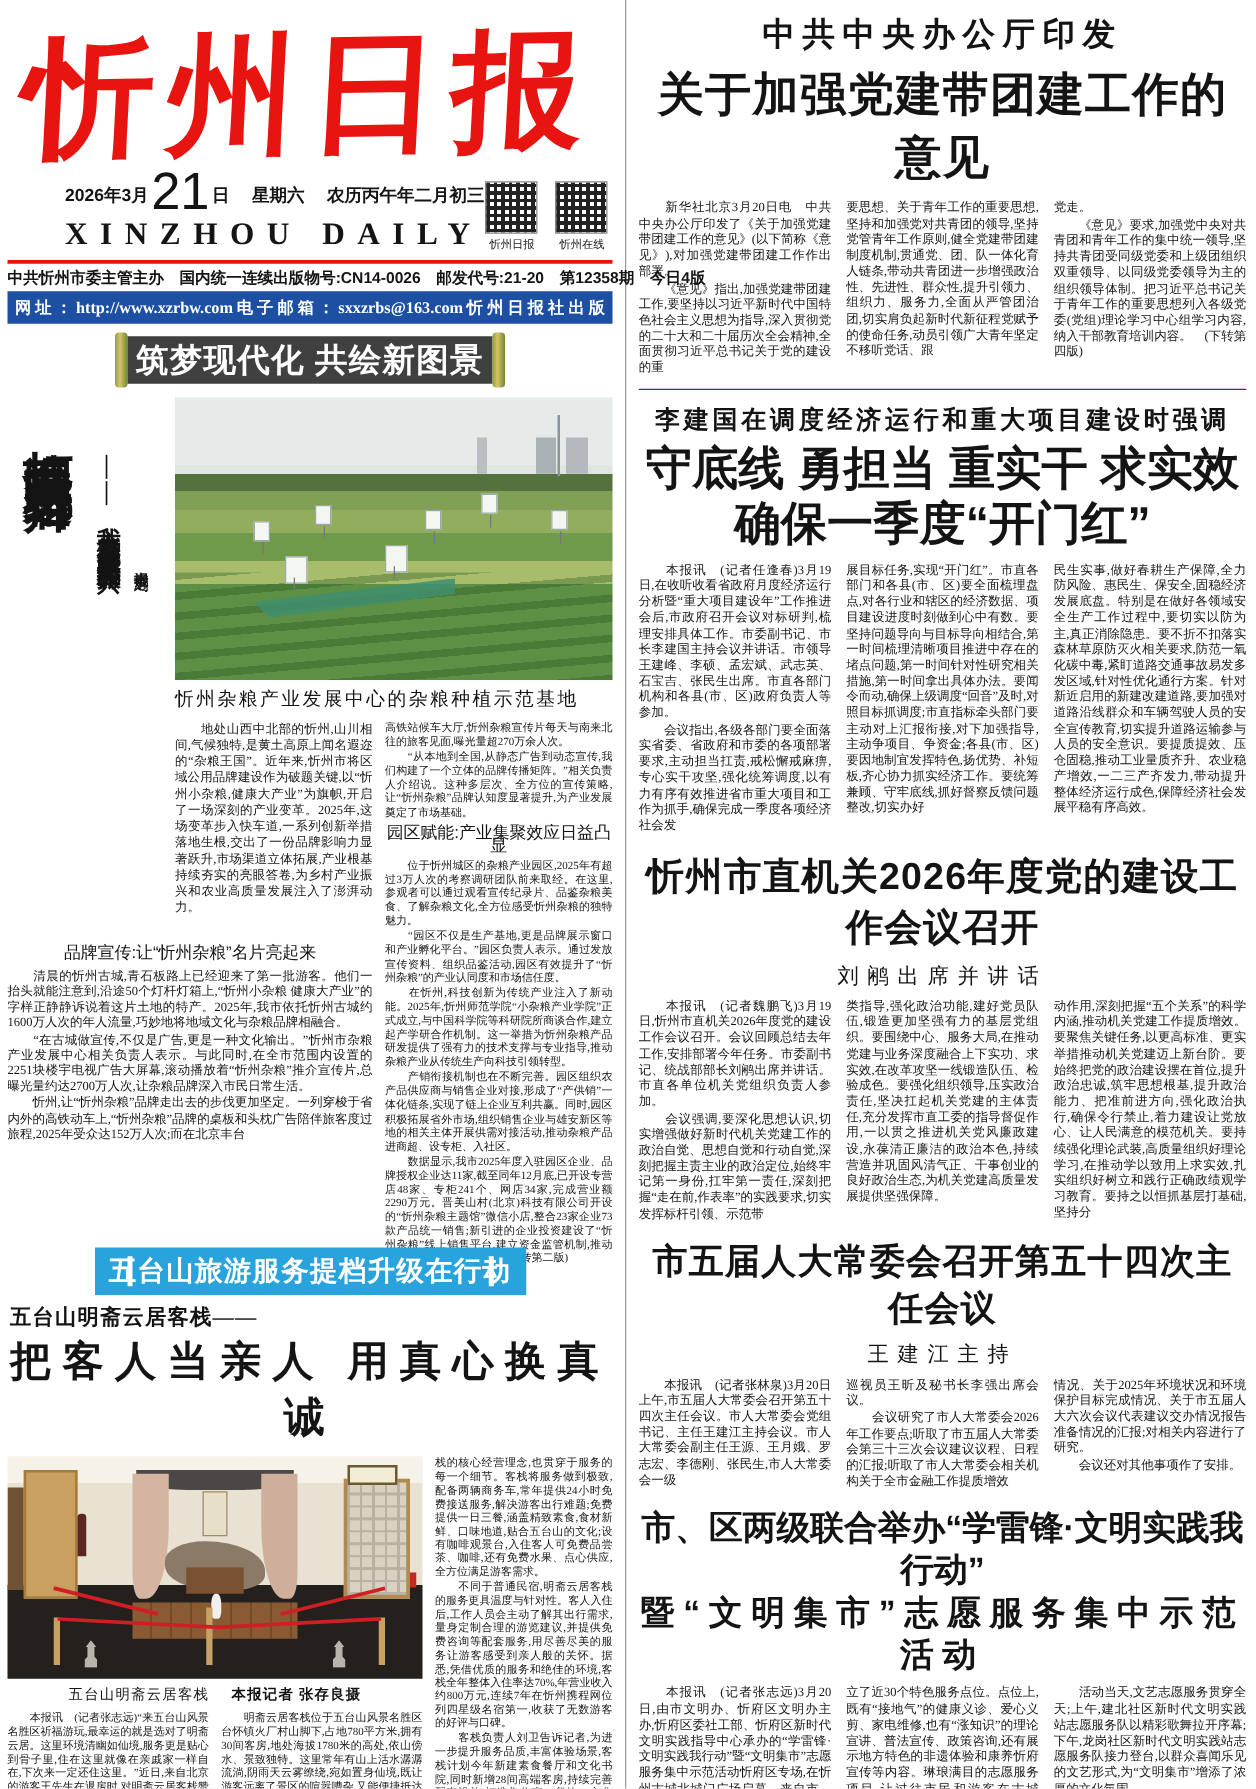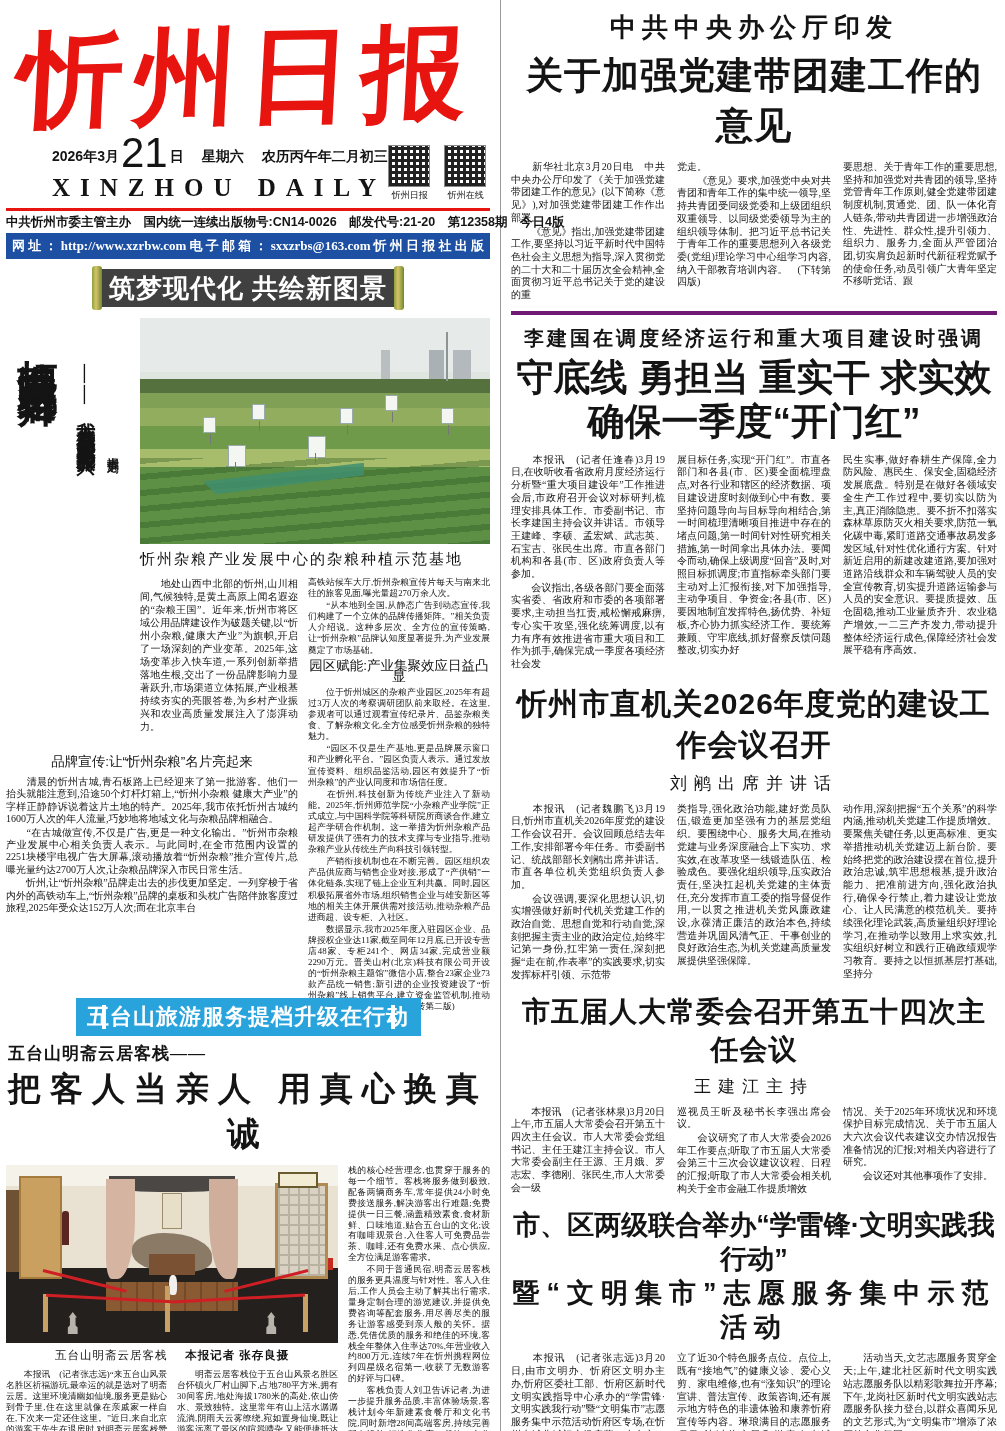--- a/index.html
+++ b/index.html
@@ -38,21 +38,21 @@
       padding:4px 6px;display:flex;justify-content:space-between;white-space:nowrap;}
 
   
   .kicker{font-family:"Liberation Sans",sans-serif;font-weight:bold;text-align:center;}
   .headline{font-family:"Liberation Sans",sans-serif;font-weight:900;text-align:center;}
   .subhead-k{text-align:center;font-size:17px;letter-spacing:7px;margin:6px 0 8px 0;}
   .cols{display:flex;gap:12px;}
   .col{flex:1;font-size:10px;line-height:12.7px;}
 
   
-  .art-a{padding:4px 0 8px 0;border-bottom:4px solid #701a75;}
+  .art-a{padding:4px 0 8px 0;border-bottom:1px solid #701a75;}
   .art-a .kicker{font-size:26px;letter-spacing:6px;margin-top:4px;}
   .art-a .headline{font-size:37px;letter-spacing:1px;margin:6px 0 10px 0;}
   .art-b{padding-top:10px;}
   .art-b .kicker{font-size:20px;letter-spacing:3px;}
   .art-b .headline{font-size:37px;line-height:44px;margin:4px 0 10px 0;}
   .art-c{padding-top:12px;}
   .art-c .headline{font-size:30px;letter-spacing:1px;}
   .art-d{padding-top:10px;}
   .art-d .headline{font-size:28px;letter-spacing:1px;}
   .art-e{padding-top:12px;}
@@ -290,25 +290,25 @@
 
     <div class="art-a">
       <div class="kicker">中共中央办公厅印发</div>
       <div class="headline">关于加强党建带团建工作的意见</div>
       <div class="cols">
         <div class="col">
             <p>　　新华社北京3月20日电　中共中央办公厅印发了《关于加强党建带团建工作的意见》(以下简称《意见》),对加强党建带团建工作作出部署。</p>
             <p>　　《意见》指出,加强党建带团建工作,要坚持以习近平新时代中国特色社会主义思想为指导,深入贯彻党的二十大和二十届历次全会精神,全面贯彻习近平总书记关于党的建设的重</p>
           </div>
         <div class="col">
+            <p>要思想、关于青年工作的重要思想,坚持和加强党对共青团的领导,坚持党管青年工作原则,健全党建带团建制度机制,贯通党、团、队一体化育人链条,带动共青团进一步增强政治性、先进性、群众性,提升引领力、组织力、服务力,全面从严管团治团,切实肩负起新时代新征程党赋予的使命任务,动员引领广大青年坚定不移听党话、跟</p>
+          </div>
+        <div class="col">
             <p>党走。</p>
             <p>　　《意见》要求,加强党中央对共青团和青年工作的集中统一领导,坚持共青团受同级党委和上级团组织双重领导、以同级党委领导为主的组织领导体制。把习近平总书记关于青年工作的重要思想列入各级党委(党组)理论学习中心组学习内容,纳入干部教育培训内容。　(下转第四版)</p>
-          </div>
-        <div class="col">
-            <p>要思想、关于青年工作的重要思想,坚持和加强党对共青团的领导,坚持党管青年工作原则,健全党建带团建制度机制,贯通党、团、队一体化育人链条,带动共青团进一步增强政治性、先进性、群众性,提升引领力、组织力、服务力,全面从严管团治团,切实肩负起新时代新征程党赋予的使命任务,动员引领广大青年坚定不移听党话、跟</p>
           </div>
       </div>
     </div>
 
     <div class="art-b">
       <div class="kicker">李建国在调度经济运行和重大项目建设时强调</div>
       <div class="headline">
         <span>守底线 勇担当 重实干 求实效</span><br>
         <span>确保一季度“开门红”</span>
       </div>

